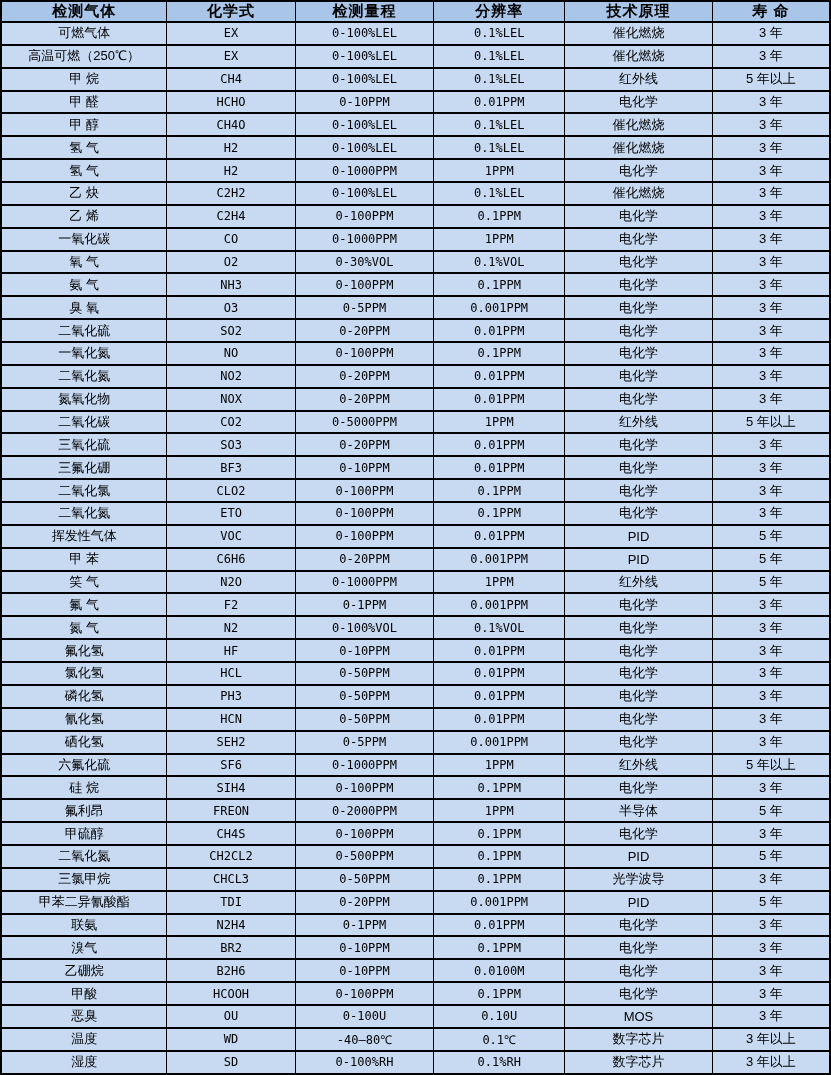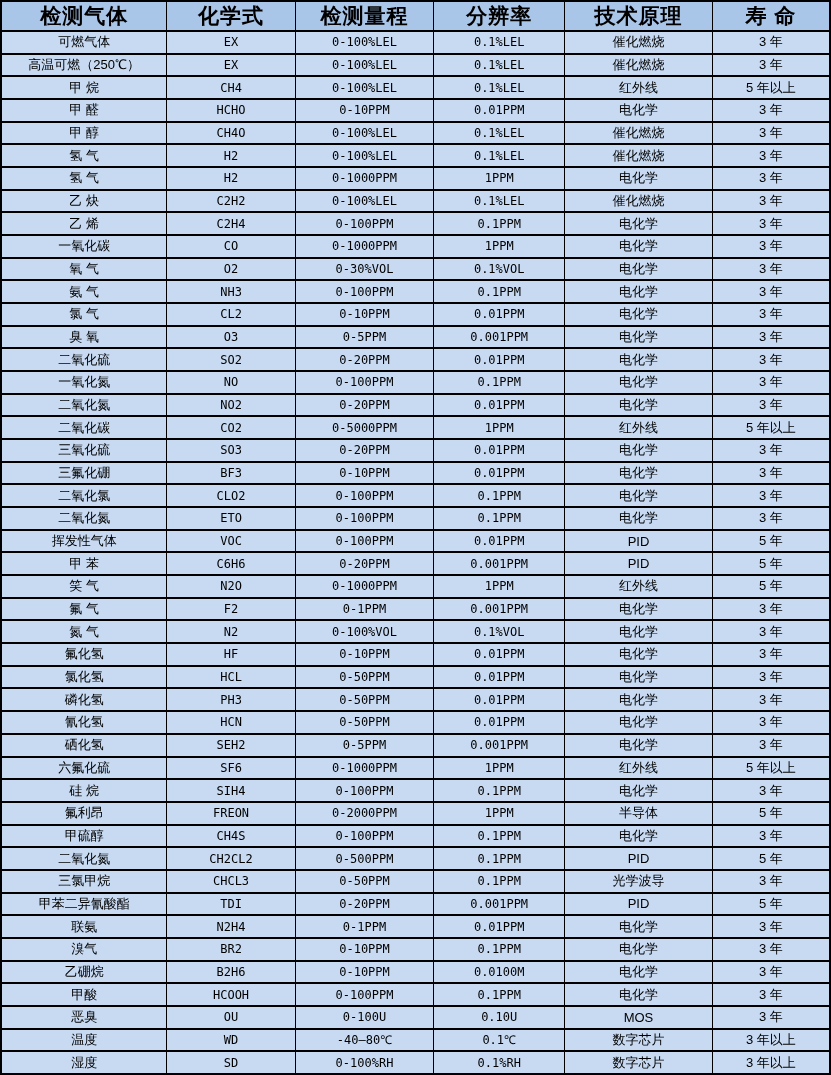--- a/index.html
+++ b/index.html
@@ -30,21 +30,21 @@
     border-top: 2px solid var(--border-color);
     border-bottom: 2px solid var(--border-color);
     text-align: center;
     vertical-align: middle;
     padding: 0 2px;
     overflow: hidden;
     white-space: nowrap;
   }
   .gas-table th {
     background: var(--header-bg);
-    font-size: 21px;
+    font-size: 15px;
     font-weight: bold;
     height: 16px;
     letter-spacing: 1px;
   }
   .gas-table td {
     background: var(--row-bg);
     font-size: 13px;
   }
   
   .col-w0 { width: 20.0%; }
@@ -180,28 +180,20 @@
       </tr>
       <tr>
         <td class="col0">氨 气</td>
         <td class="col1">NH3</td>
         <td class="col2">0-100PPM</td>
         <td class="col3">0.1PPM</td>
         <td class="col4">电化学</td>
         <td class="col5">3 年</td>
       </tr>
       <tr>
-        <td class="col0">氯 气</td>
-        <td class="col1">CL2</td>
-        <td class="col2">0-10PPM</td>
-        <td class="col3">0.01PPM</td>
-        <td class="col4">电化学</td>
-        <td class="col5">3 年</td>
-      </tr>
-      <tr>
         <td class="col0">臭 氧</td>
         <td class="col1">O3</td>
         <td class="col2">0-5PPM</td>
         <td class="col3">0.001PPM</td>
         <td class="col4">电化学</td>
         <td class="col5">3 年</td>
       </tr>
       <tr>
         <td class="col0">二氧化硫</td>
         <td class="col1">SO2</td>
@@ -214,20 +206,28 @@
         <td class="col0">一氧化氮</td>
         <td class="col1">NO</td>
         <td class="col2">0-100PPM</td>
         <td class="col3">0.1PPM</td>
         <td class="col4">电化学</td>
         <td class="col5">3 年</td>
       </tr>
       <tr>
         <td class="col0">二氧化氮</td>
         <td class="col1">NO2</td>
+        <td class="col2">0-20PPM</td>
+        <td class="col3">0.01PPM</td>
+        <td class="col4">电化学</td>
+        <td class="col5">3 年</td>
+      </tr>
+      <tr>
+        <td class="col0">氮氧化物</td>
+        <td class="col1">NOX</td>
         <td class="col2">0-20PPM</td>
         <td class="col3">0.01PPM</td>
         <td class="col4">电化学</td>
         <td class="col5">3 年</td>
       </tr>
       <tr>
         <td class="col0">二氧化碳</td>
         <td class="col1">CO2</td>
         <td class="col2">0-5000PPM</td>
         <td class="col3">1PPM</td>

